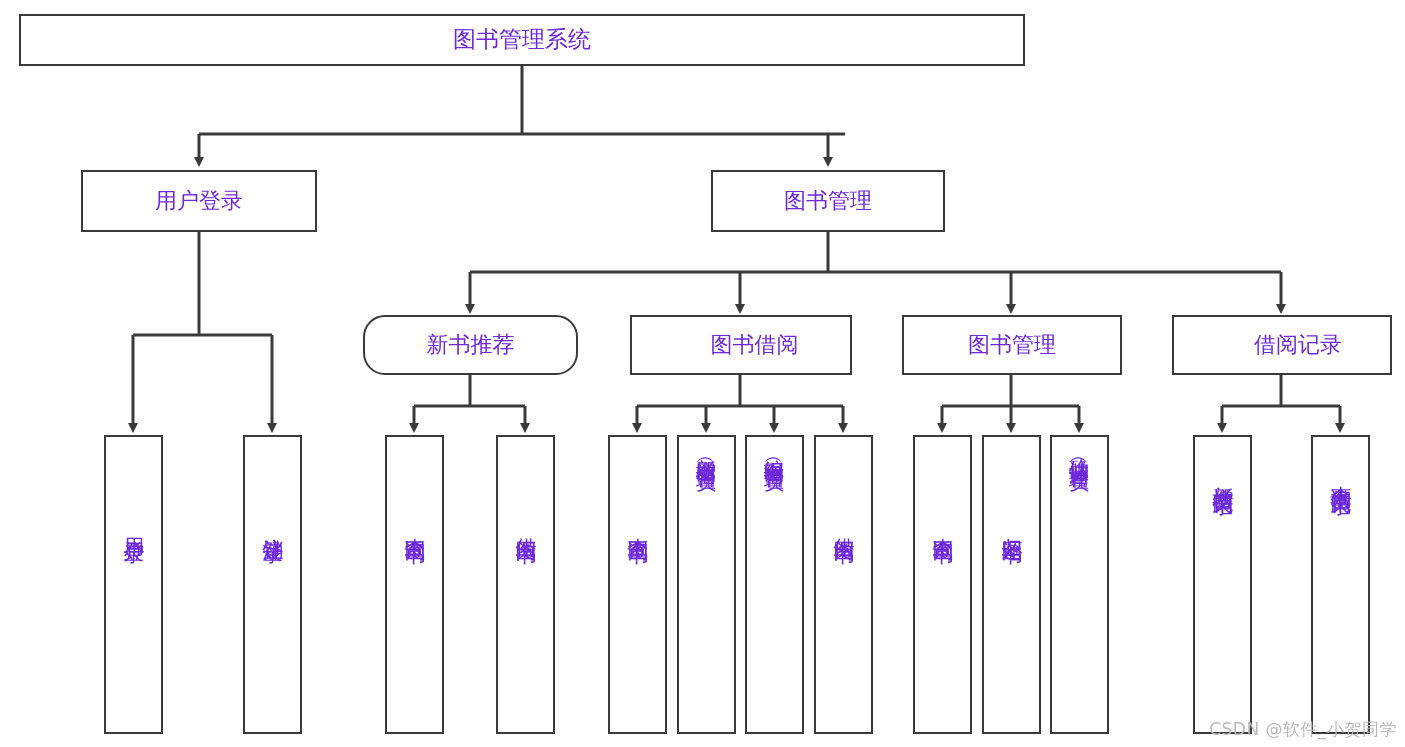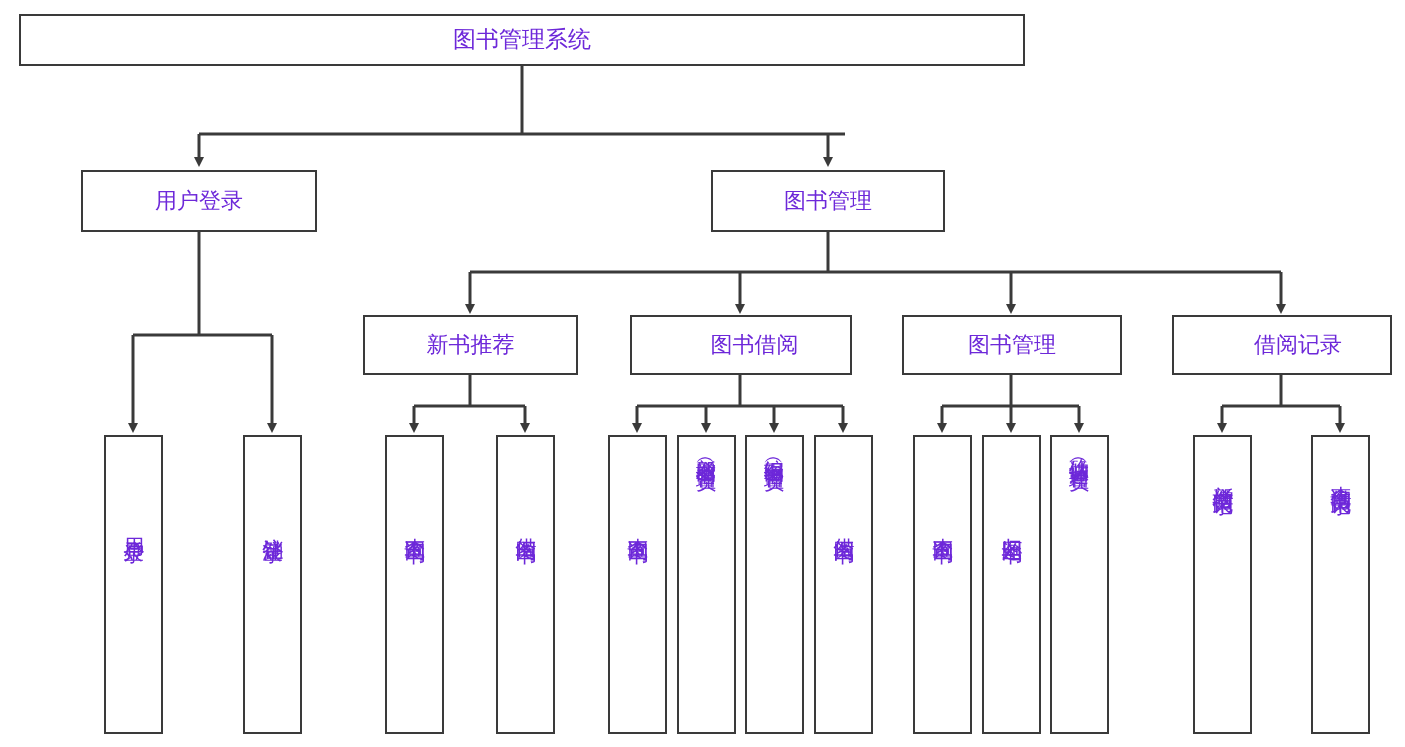--- a/index.html
+++ b/index.html
@@ -130,21 +130,21 @@
     <span class="label">图书管理系统</span>
   </div>
 
   <div class="node horiz" style="left:81px; top:170px; width:236px; height:62px;">
     <span class="label">用户登录</span>
   </div>
   <div class="node horiz" style="left:711px; top:170px; width:234px; height:62px;">
     <span class="label">图书管理</span>
   </div>
 
-  <div class="node horiz" style="left:363px; top:315px; width:215px; height:60px;">
+  <div class="node horiz" style="left:363px; top:315px; width:215px; height:60px;border-radius:22px;">
     <span class="label">新书推荐</span>
   </div>
   <div class="node horiz" style="left:630px; top:315px; width:222px; height:60px;padding-left:27px;">
     <span class="label">图书借阅</span>
   </div>
   <div class="node horiz" style="left:902px; top:315px; width:220px; height:60px;">
     <span class="label">图书管理</span>
   </div>
   <div class="node horiz" style="left:1172px; top:315px; width:220px; height:60px;padding-left:32px;">
     <span class="label">借阅记录</span>
@@ -187,14 +187,15 @@
     <span class="label">确认归还（管理员）</span>
   </div>
 
   <div class="node vert" style="left:1193px; top:435px; width:59px; height:299px; padding-top:32px;">
     <span class="label">新增借阅记录</span>
   </div>
   <div class="node vert" style="left:1311px; top:435px; width:59px; height:299px; padding-top:32px;">
     <span class="label">查询借阅记录</span>
   </div>
 
+  <div class="watermark">CSDN @软件_小贺同学</div>
 
 </div>
 
 </body></html>

